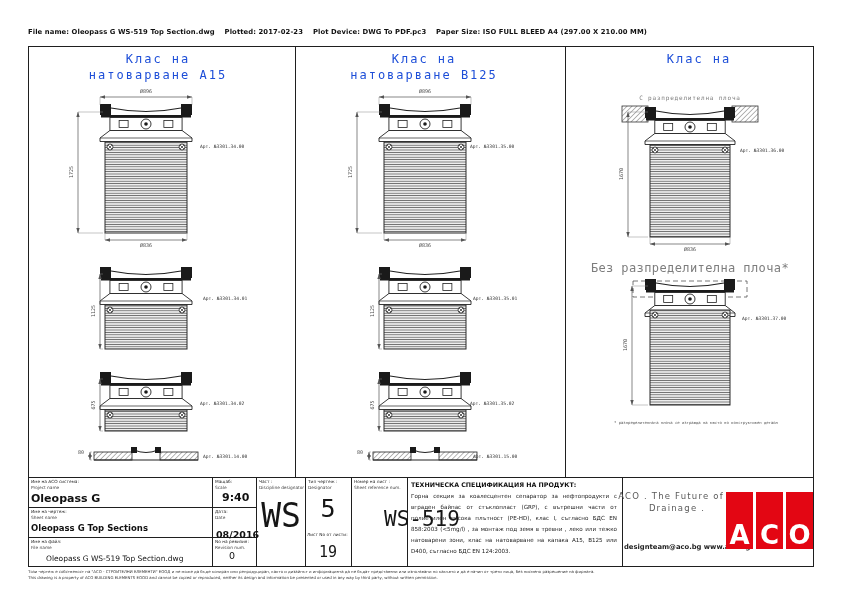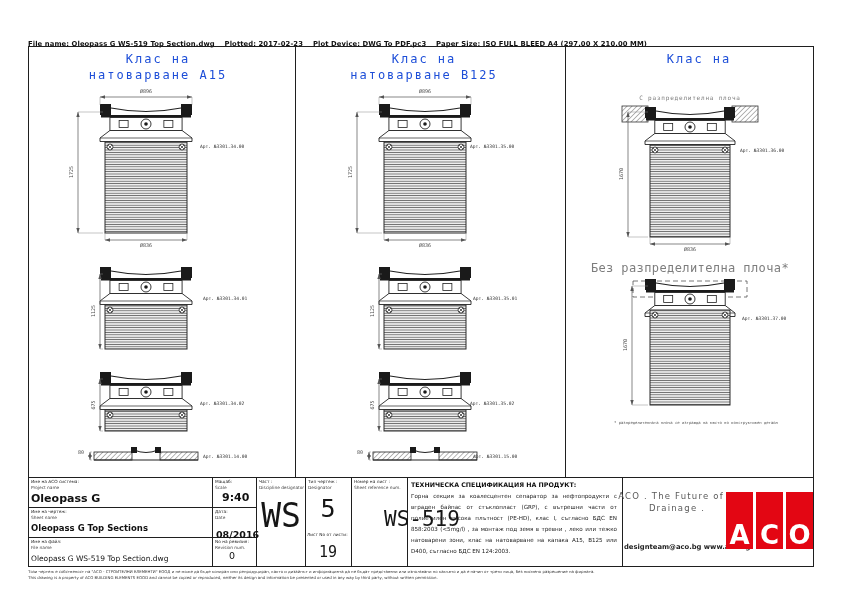--- a/index.html
+++ b/index.html
@@ -1,18 +1,18 @@
 <!DOCTYPE html>
 <html><head>
 <meta charset="utf-8">
 <style>
   html,body{margin:0;padding:0;background:#fff;}
   .page{position:relative;width:842px;height:595px;background:#fff;overflow:hidden;
         font-family:"DejaVu Sans",sans-serif;color:#1a1a1a;}
-  .plot-header{position:absolute;left:28px;top:40px;font-size:6.8px;font-weight:bold;
+  .plot-header{position:absolute;left:28px;top:28px;font-size:6.8px;font-weight:bold;
                color:#111;white-space:pre;letter-spacing:.1px;}
   .frame{position:absolute;left:28px;top:46px;width:786px;height:521px;
          border:1px solid #1f1f1f;box-sizing:border-box;}
   .vline{position:absolute;width:1px;background:#1f1f1f;}
   .hline{position:absolute;height:1px;background:#1f1f1f;}
   #cad{position:absolute;left:0;top:0;}
   .coltitle{position:absolute;transform:translateX(-50%);font-family:"DejaVu Sans Mono",monospace;
             font-size:12px;letter-spacing:2px;color:#1d4ed8;white-space:nowrap;}
   .cadlbl{position:absolute;font-family:"DejaVu Sans Mono",monospace;color:#3a3a3a;white-space:nowrap;}
   .dimc{transform:translateX(-50%);font-size:5px;color:#4a4a4a;}
@@ -358,21 +358,21 @@
   <div class="tb-label" style="left:31px;top:509px;">
     <span>Име на чертеж:</span><br>
     <span class="en">Sheet name</span>
   </div>
   <div class="tb-val" style="left:31px;top:523px;font-size:8.5px;">Oleopass G Top Sections</div>
 
   <div class="tb-label" style="left:31px;top:539px;">
     <span>Име на файл:</span><br>
     <span class="en">File name</span>
   </div>
-  <div class="tb-val" style="left:31px;top:554px;font-size:7.5px;font-weight:normal;">Oleopass G WS-519 Top Section.dwg</div>
+  <div class="tb-val" style="left:46px;top:554px;font-size:7.5px;font-weight:normal;">Oleopass G WS-519 Top Section.dwg</div>
 
   <div class="tb-label" style="left:215px;top:479px;">
     <span>Мащаб:</span><br>
     <span class="en">Scale</span>
   </div>
   <div class="tb-val" style="left:222px;top:491px;font-size:11px;">9:40</div>
 
   <div class="tb-label" style="left:215px;top:509px;">
     <span>Дата:</span><br>
     <span class="en">Date</span>

